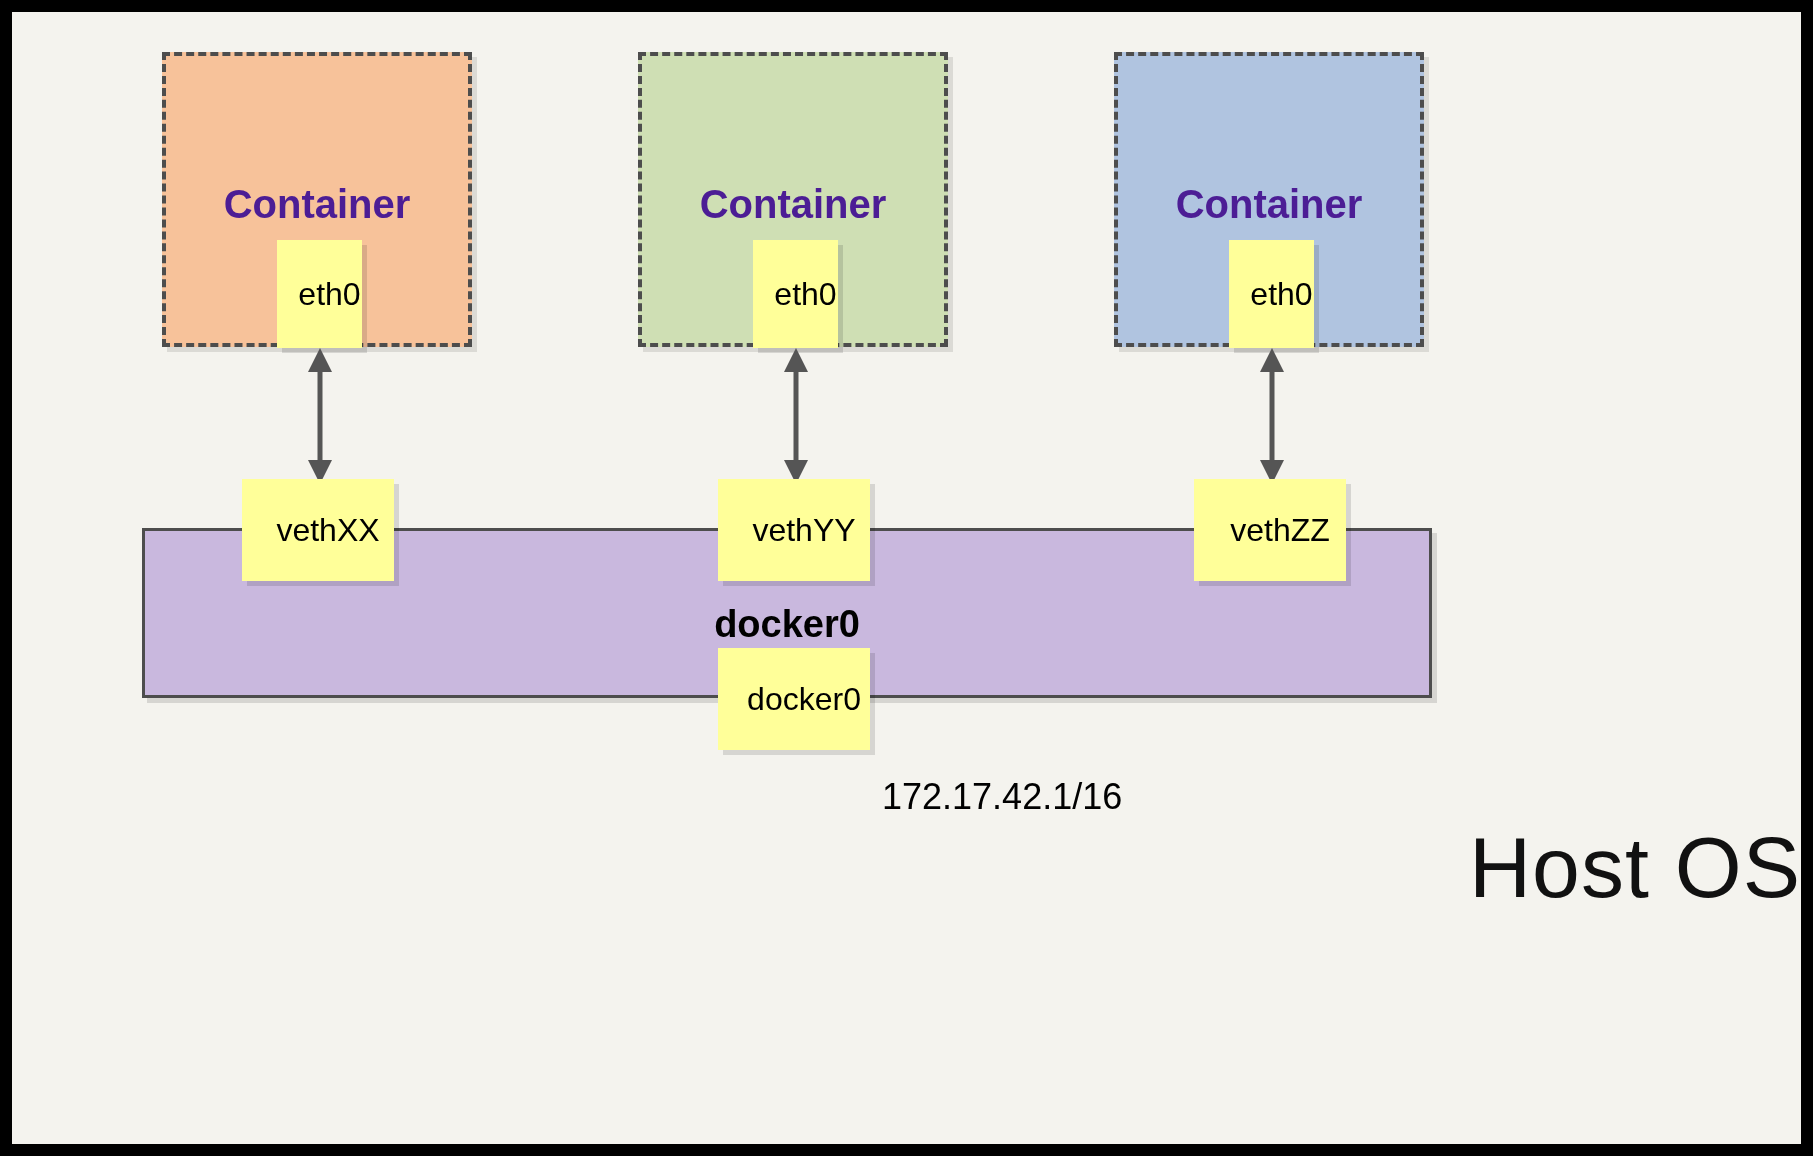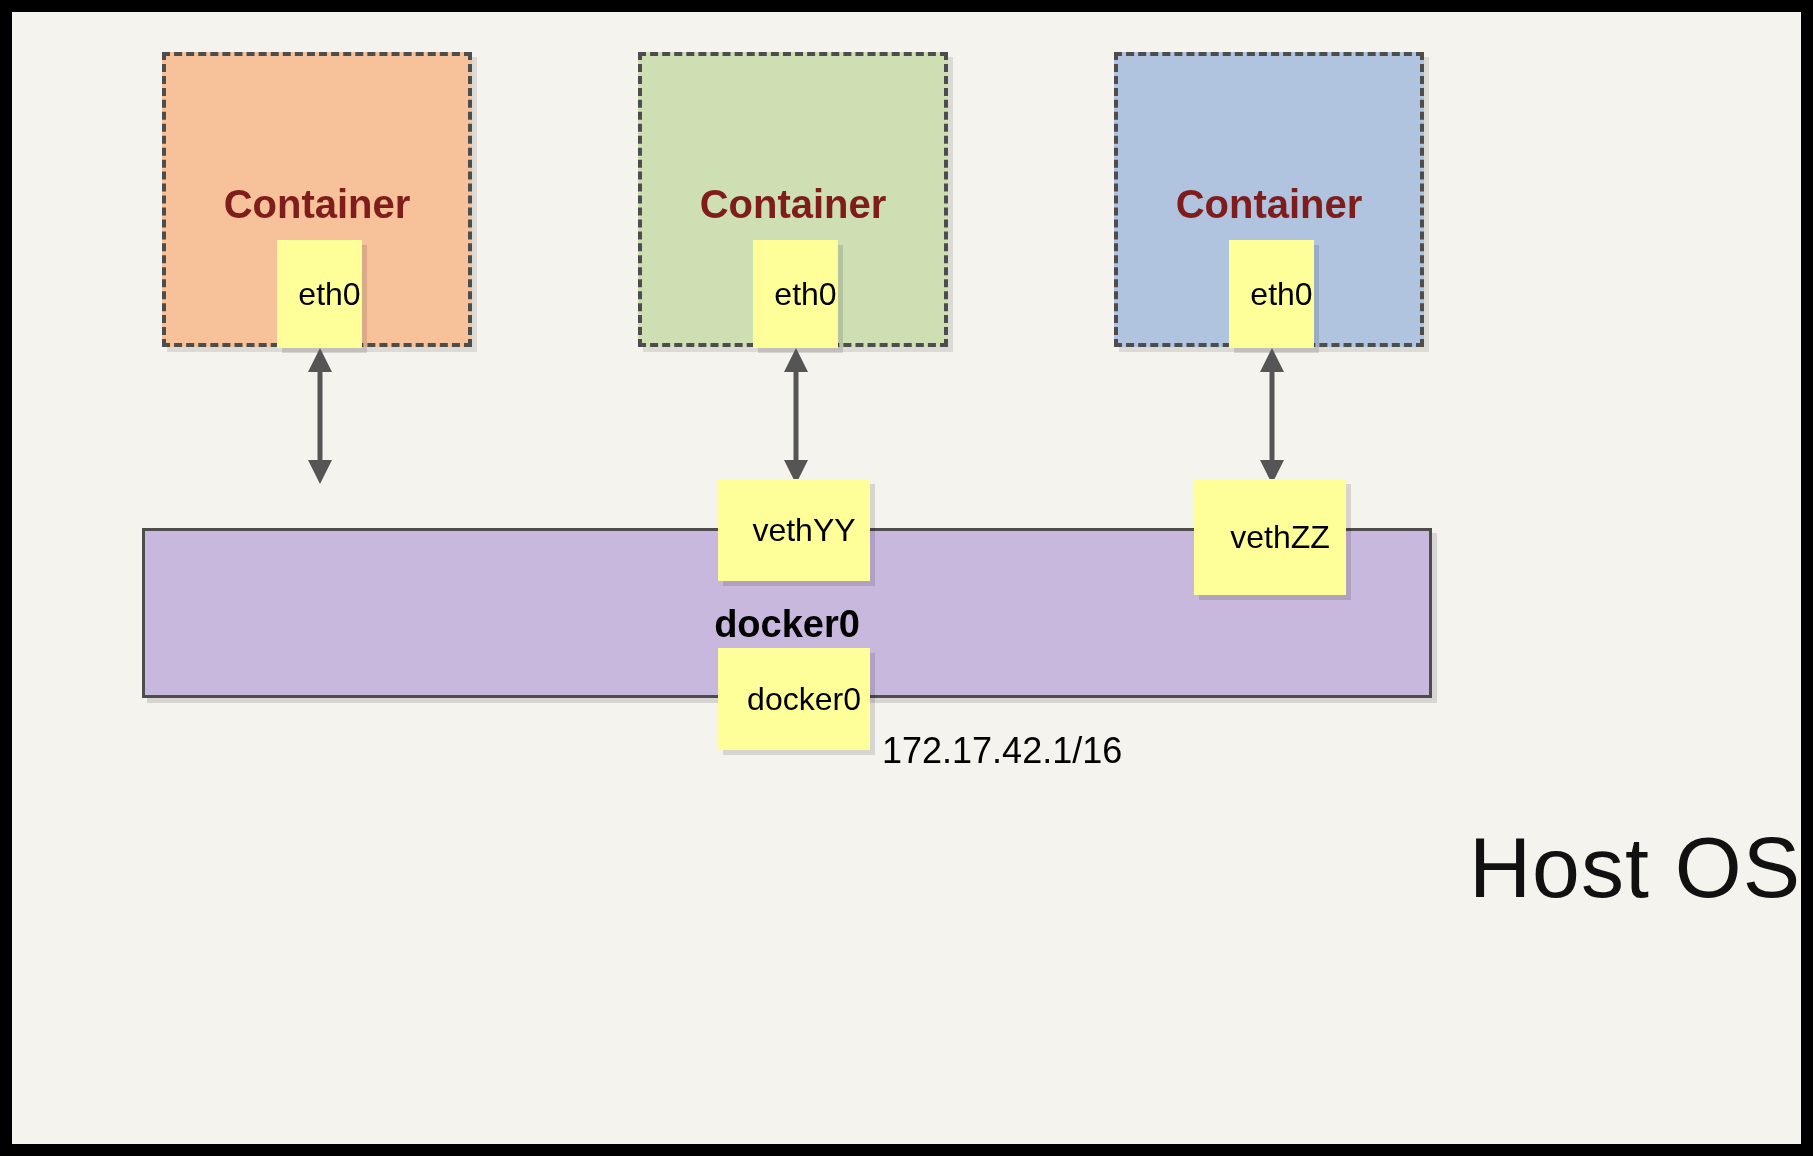--- a/index.html
+++ b/index.html
@@ -35,21 +35,21 @@
     box-sizing: border-box;
     box-shadow: 5px 5px 0 0 rgba(0,0,0,0.10);
   }
   .container-title {
     position: absolute;
     left: 0;
     right: 0;
     text-align: center;
     font-weight: bold;
     font-size: 40px;
-    color: #7f1d1d;
+    color: #4c1d95;
     letter-spacing: 0px;
   }
 
   
   .chip {
     position: absolute;
     background: #ffff99;
     box-shadow: 5px 5px 0 0 rgba(0,0,0,0.12);
     display: flex;
     align-items: center;
@@ -82,20 +82,21 @@
   .arrow {
     position: absolute;
   }
 
   
   #ip-label {
     position: absolute;
     font-size: 36px;
     color: #000000;
     white-space: nowrap;
+    margin-top: 46px;
   }
 
   
   #host-os {
     position: absolute;
     left: 0;
     right: 0;
     text-align: right;
     font-size: 86px;
     font-weight: 400;
@@ -145,22 +146,23 @@
         <line x1="18" y1="10" x2="18" y2="126" stroke="#555555" stroke-width="5"></line>
         <polygon points="18,0 30,24 6,24" fill="#555555"></polygon>
         <polygon points="18,136 30,112 6,112" fill="#555555"></polygon>
       </svg>
     </div>
 
     <div id="bridge" style="left:130px; top:516px; width:1290px; height:170px;">
       <div id="bridge-label" style="top:72px;">docker0</div>
     </div>
 
+    <div class="chip" style="left:230px; top:467px; width:152px; height:102px;">vethXX</div>
     <div class="chip" style="left:706px; top:467px; width:152px; height:102px;">vethYY</div>
-    <div class="chip" style="left:1182px; top:467px; width:152px; height:116px;">vethZZ</div>
+    <div class="chip" style="left:1182px; top:467px; width:152px; height:102px;">vethZZ</div>
 
     <div class="chip" style="left:706px; top:636px; width:152px; height:102px;">docker0</div>
 
     <div id="ip-label" style="left:870px; top:718px;">172.17.42.1/16</div>
 
     <div id="host-os" style="top:806px;">Host OS</div>
 
   </div>
 </div>
 

